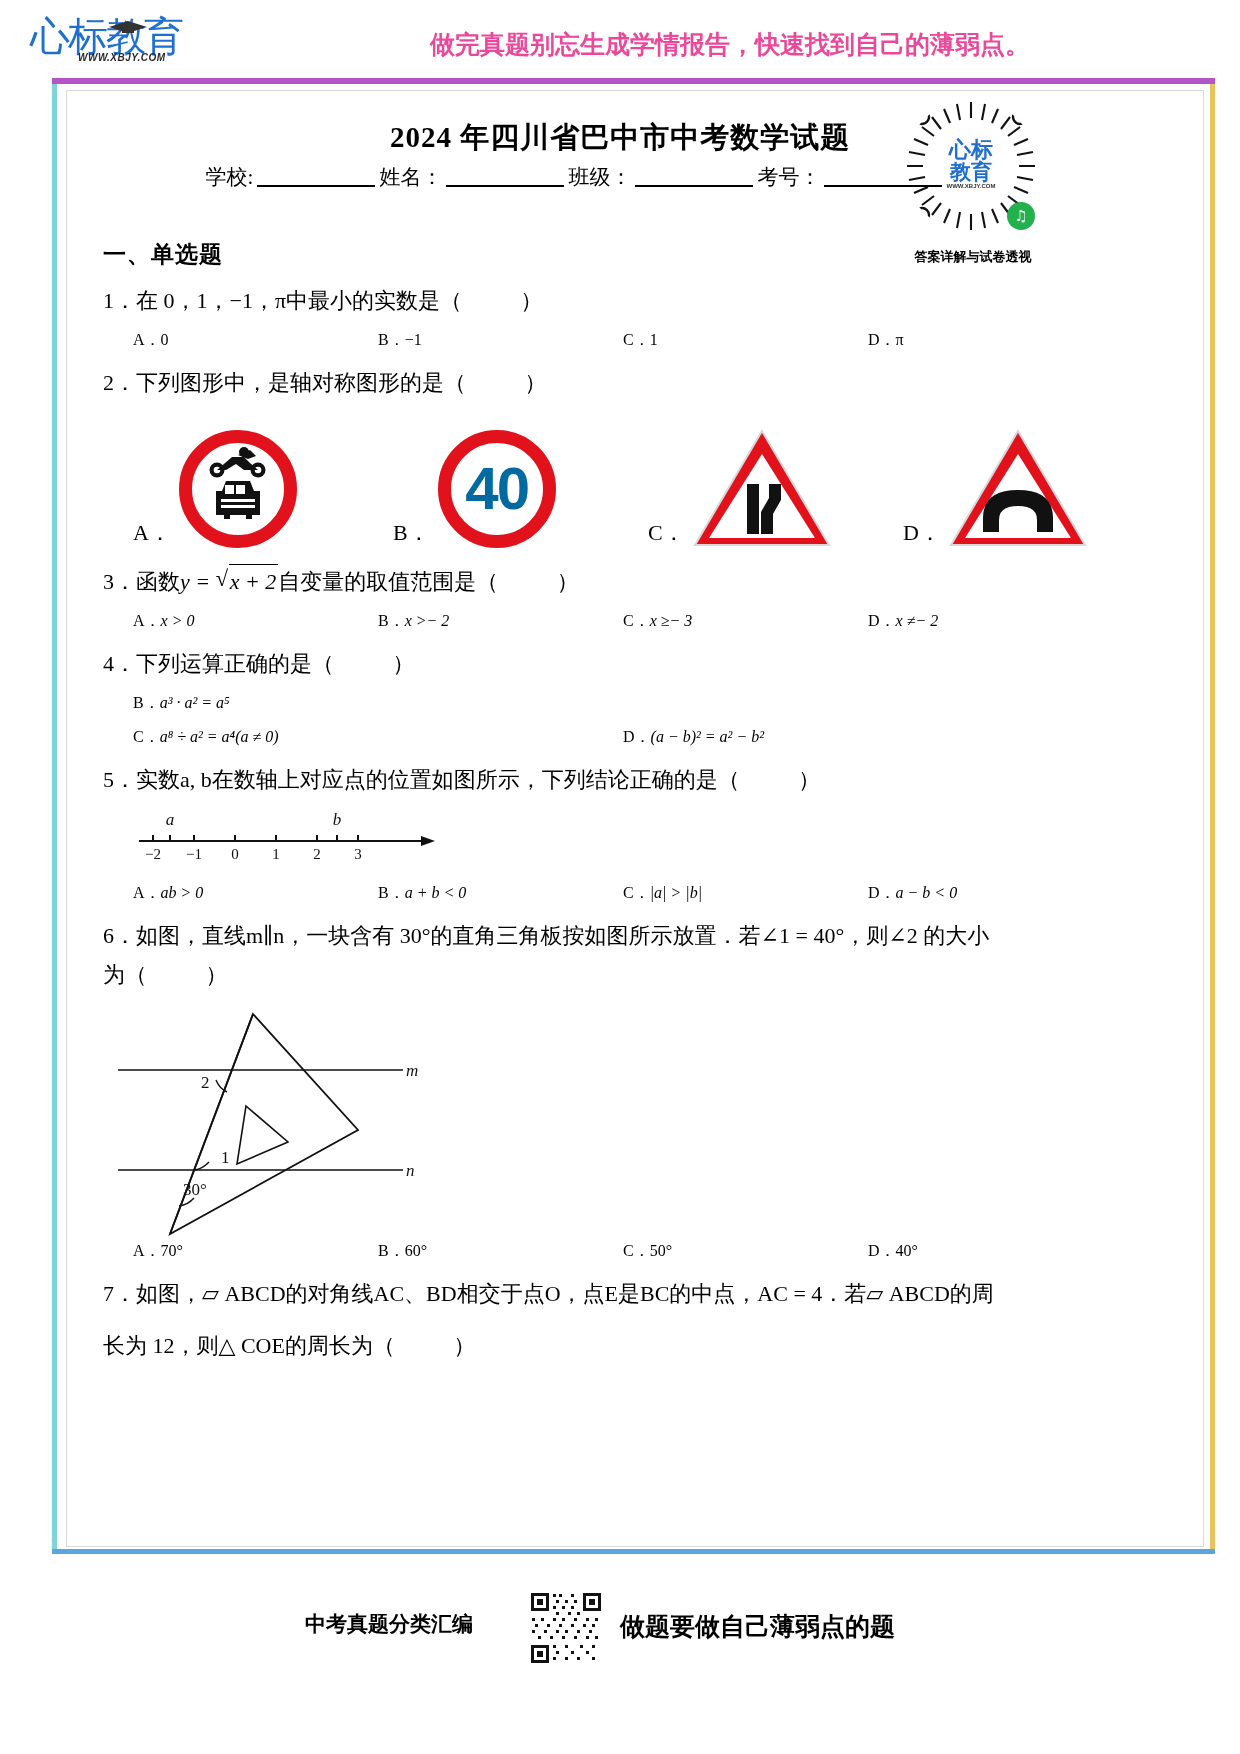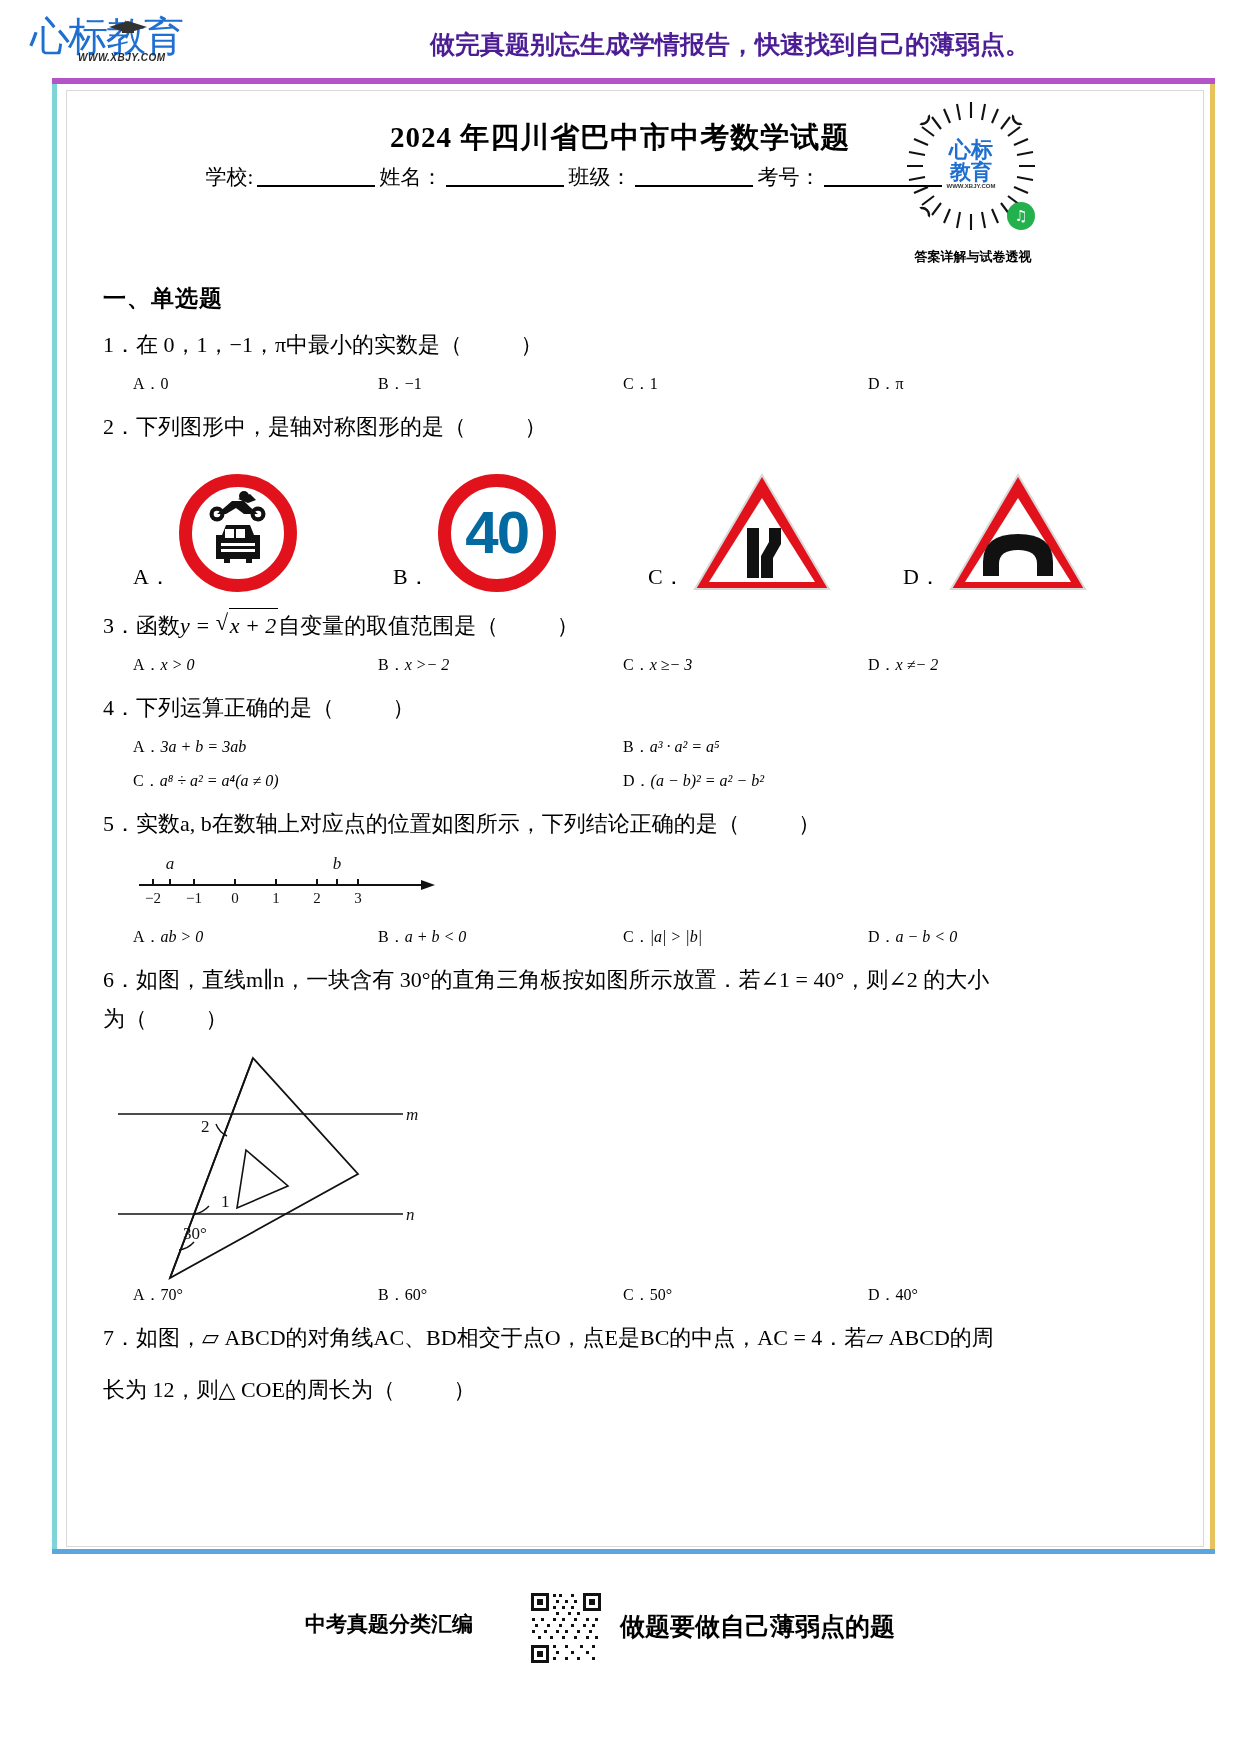--- a/index.html
+++ b/index.html
@@ -59,21 +59,21 @@
     width: 40px;
     height: 16px;
   }
   .header-tagline {
     position: absolute;
     left: 430px;
     top: 28px;
     font-family: Liberation Sans, sans-serif;
     font-size: 25px;
     font-weight: bold;
-    color: #4c1d95;
+    color: #ec4899;
     letter-spacing: 0px;
     white-space: nowrap;
   }
 
   
   .frame-top {
     position: absolute;
     left: 52px; top: 78px;
     width: 1163px; height: 6px;
     background: #b355c6;
@@ -186,21 +186,20 @@
   }
 
   
   .content {
     position: absolute;
     left: 103px;
     top: 243px;
     width: 1010px;
     font-size: 22px;
     line-height: 1.0;
-    margin-top: 44px;
   }
   .section-head {
     font-weight: bold;
     font-size: 23px;
     margin: 0 0 18px 0;
     letter-spacing: 1px;
   }
   .q-stem {
     margin: 0 0 4px 0;
     font-size: 22px;
@@ -478,21 +477,20 @@
     <div class="opt"><span>A．</span><span class="mi">x &gt; 0</span></div>
     <div class="opt"><span>B．</span><span class="mi">x &gt;− 2</span></div>
     <div class="opt"><span>C．</span><span class="mi">x ≥− 3</span></div>
     <div class="opt"><span>D．</span><span class="mi">x ≠− 2</span></div>
   </div>
 
   <div class="q-stem">
     <span>4．</span><span>下列运算正确的是（</span><span class="paren">&nbsp;&nbsp;&nbsp;</span><span>）</span>
   </div>
   <div class="opt-row two-col">
-    <div class="opt"><span>A．</span><span class="mi">3a + b = 3ab</span></div>
     <div class="opt"><span>B．</span><span class="mi">a³ · a² = a⁵</span></div>
   </div>
   <div class="opt-row two-col">
     <div class="opt"><span>C．</span><span class="mi">a⁸ ÷ a² = a⁴(a ≠ 0)</span></div>
     <div class="opt"><span>D．</span><span class="mi">(a − b)² = a² − b²</span></div>
   </div>
 
   <div class="q-stem" style="margin-top:14px;">
     <span>5．</span><span>实数a, b在数轴上对应点的位置如图所示，下列结论正确的是（</span><span class="paren">&nbsp;&nbsp;&nbsp;</span><span>）</span>
   </div>

